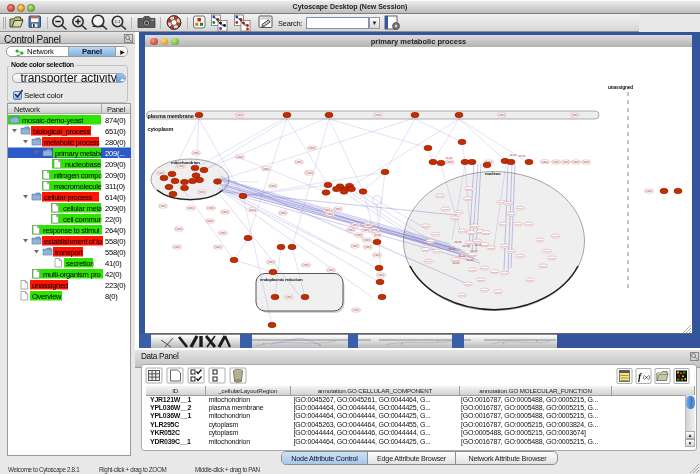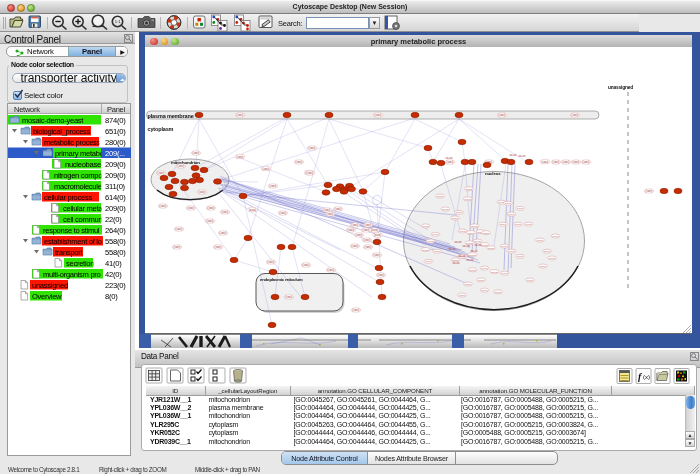--- a/index.html
+++ b/index.html
@@ -868,21 +868,22 @@
 <div style="position:absolute;left:208.5px;top:437.4999999999999px;width:82px;height:8.4px;font-size:7px;letter-spacing:-0.2px;line-height:8.4px;color:#111;overflow:hidden;white-space:nowrap">mitochondrion</div>
 <div style="position:absolute;left:293.5px;top:437.4999999999999px;width:166px;height:8.4px;font-size:7px;letter-spacing:-0.2px;line-height:8.4px;color:#111;overflow:hidden;white-space:nowrap">[GO:0044464, GO:0044444, GO:0044425, G...</div>
 <div style="position:absolute;left:461px;top:437.4999999999999px;width:150px;height:8.4px;font-size:7px;letter-spacing:-0.2px;line-height:8.4px;color:#111;overflow:hidden;white-space:nowrap">[GO:0016787, GO:0005488, GO:0005215, G...</div>
 <div class="abs" style="left:685px;top:395px;width:10px;height:52px;background:linear-gradient(90deg,#d2d2d2,#f2f2f2);border-left:1px solid #bbb"></div>
 <div class="abs" style="left:685.5px;top:396px;width:9px;height:13px;border-radius:5px;background:linear-gradient(90deg,#7fb2e8,#3d7dc8 60%,#6aa4e0)"></div>
 <div class="abs" style="left:685px;top:431px;width:10px;height:8px;background:linear-gradient(#fdfdfd,#d5d5d5);border:1px solid #aaa;font-size:5px;text-align:center;line-height:7px;color:#333">▲</div>
 <div class="abs" style="left:685px;top:439px;width:10px;height:8px;background:linear-gradient(#fdfdfd,#d5d5d5);border:1px solid #aaa;font-size:5px;text-align:center;line-height:7px;color:#333">▼</div>
 
 <div class="abs" style="left:281px;top:451px;width:277px;height:13.5px;border:1px solid #8e8e8e;border-radius:5px;background:linear-gradient(#fdfdfd,#e2e2e2);overflow:hidden">
   <div class="abs" style="left:0;top:0;width:86px;height:13.5px;background:linear-gradient(#cfe2f4,#9cc3e8);border-right:1px solid #8e8e8e;font-size:7.2px;letter-spacing:-0.2px;color:#112;text-align:center;line-height:13px">Node Attribute Control</div>
-  <div class="abs" style="left:86px;top:0;width:88px;height:13.5px;border-right:1px solid #8e8e8e;font-size:7.2px;letter-spacing:-0.2px;color:#222;text-align:center;line-height:13px">Nodes Attribute Browser</div>
+  <div class="abs" style="left:86px;top:0;width:88px;height:13.5px;border-right:1px solid #8e8e8e;font-size:7.2px;letter-spacing:-0.2px;color:#222;text-align:center;line-height:13px">Edge Attribute Browser</div>
+  <div class="abs" style="left:174px;top:0;width:103px;height:13.5px;font-size:7.2px;letter-spacing:-0.2px;color:#222;text-align:center;line-height:13px">Network Attribute Browser</div>
 </div>
 
 <div class="abs" style="left:8px;top:466px;font-size:6.3px;letter-spacing:-0.35px;color:#333">Welcome to Cytoscape 2.8.1</div>
 <div class="abs" style="left:99px;top:466px;font-size:6.3px;letter-spacing:-0.35px;color:#333">Right-click + drag to ZOOM</div>
 <div class="abs" style="left:195px;top:466px;font-size:6.3px;letter-spacing:-0.35px;color:#333">Middle-click + drag to PAN</div>
 <svg class="abs" style="left:688px;top:462px" width="12" height="12">
     <g stroke="#aaa" stroke-width="1">
       <line x1="2" y1="11" x2="11" y2="2"></line>
       <line x1="5" y1="11" x2="11" y2="5"></line>
       <line x1="8" y1="11" x2="11" y2="8"></line>

